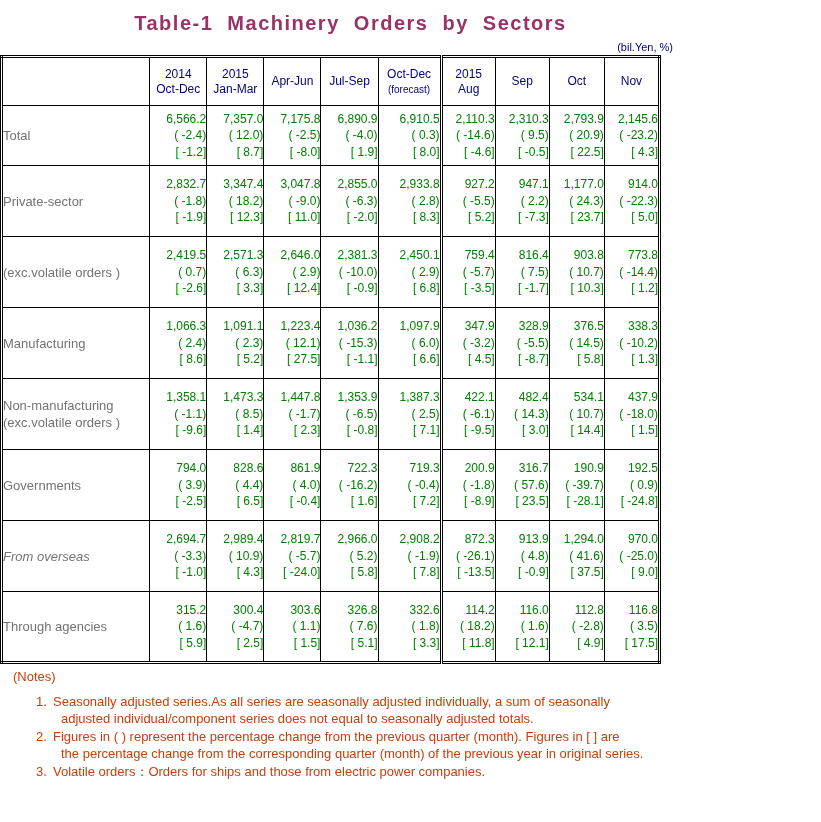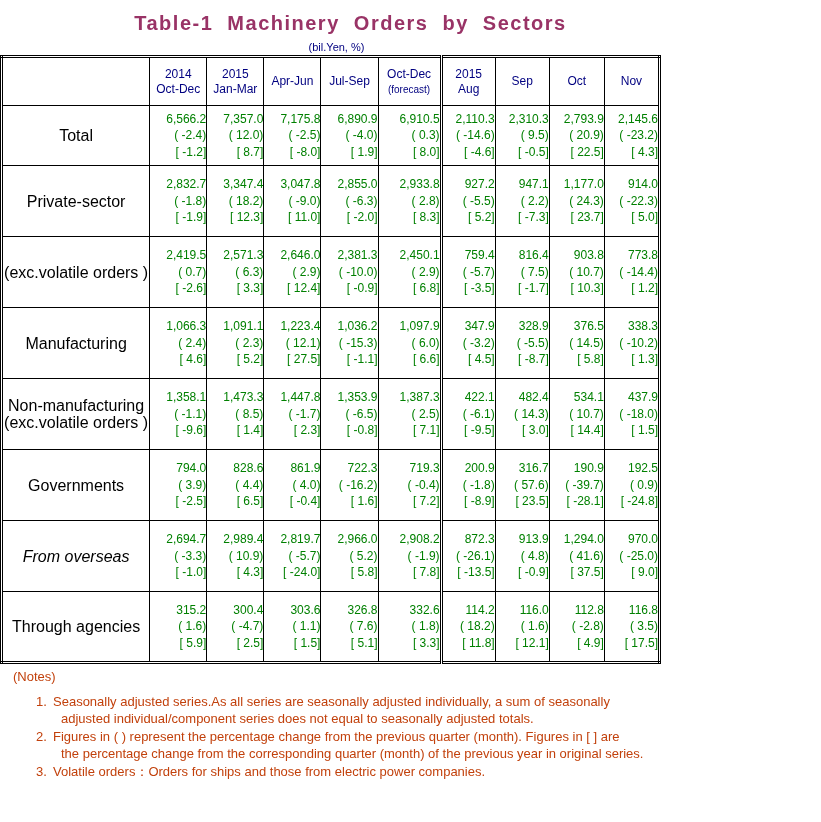--- a/index.html
+++ b/index.html
@@ -21,21 +21,21 @@
     color: #993366;
     font-size: 20px;
     font-weight: bold;
     letter-spacing: 1.5px;
     padding-top: 12px;
     padding-right: 120px;
     word-spacing: 7px;
     white-space: nowrap;
   }
   .unit {
-    text-align: center;
+    text-align: right;
     color: #000080;
     font-size: 11px;
     padding-right: 148px;
     margin-top: 6px;
     margin-bottom: 2px;
   }
   .tblwrap {
     width: 661px;
   }
   table.main {
@@ -60,23 +60,23 @@
     font-weight: normal;
     padding: 3px 0 0 0;
   }
   .hdr-cell .yr { display:block; font-size: 12px; }
   .hdr-cell .pd { display:block; font-size: 12px; }
   .hdr-cell .fc { display:block; font-size: 10px; }
   .sep-left { border-left: 3px double #000 !important; }
 
   
   .lblcell {
-    color: #000000;
-    font-size: 16px;
-    text-align: center;
+    color: #737373;
+    font-size: 13px;
+    text-align: left;
     padding-left: 6px;
     vertical-align: middle;
     line-height: 17px;
   }
   .lbl-indent1 { padding-left: 22px; }
   .lbl-indent2 { padding-left: 30px; }
   .num {
     color: #008000;
     font-size: 12px;
     text-align: right;
@@ -326,21 +326,21 @@
               <span class="b">[  1.2]</span>
             </td>
           </tr>
           <tr style="height: 71px;">
             <td class="lblcell lbl-indent2" style="border-left: 1px solid rgb(0, 0, 0);">
               <span style="display: block;">Manufacturing</span>
             </td>
             <td class="num">
               <span class="v">1,066.3</span>
               <span class="p">(  2.4)</span>
-              <span class="b">[  4.6]</span>
+              <span class="b">[  8.6]</span>
             </td>
             <td class="num">
               <span class="v">1,091.1</span>
               <span class="p">(  2.3)</span>
               <span class="b">[  5.2]</span>
             </td>
             <td class="num">
               <span class="v">1,223.4</span>
               <span class="p">( 12.1)</span>
               <span class="b">[ 27.5]</span>

